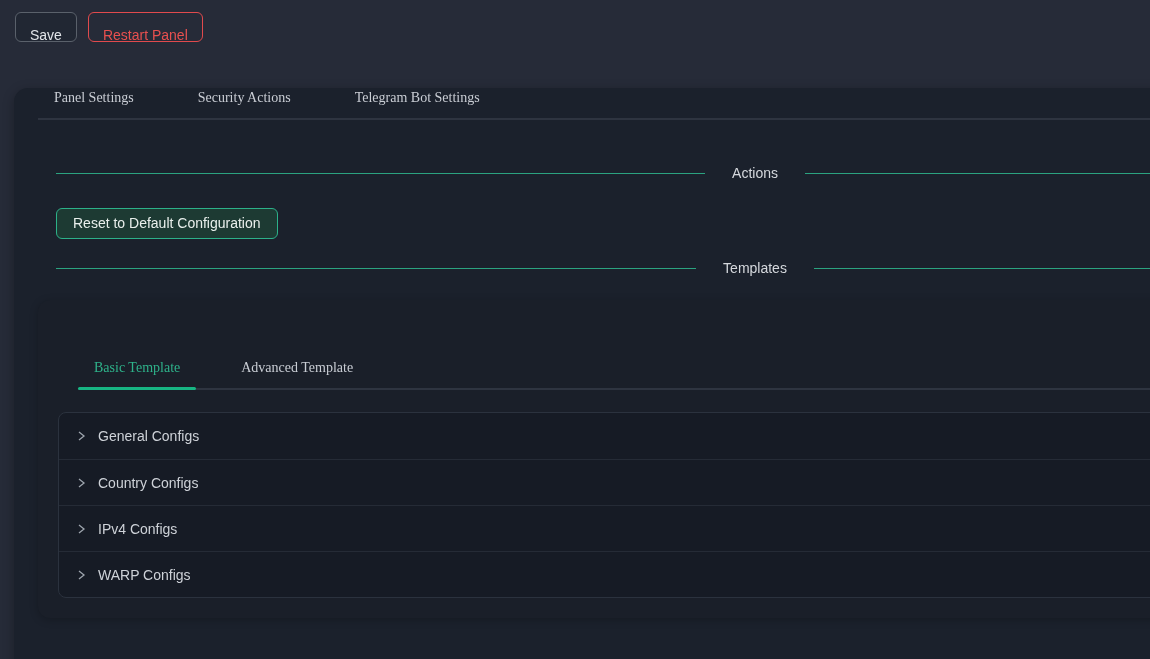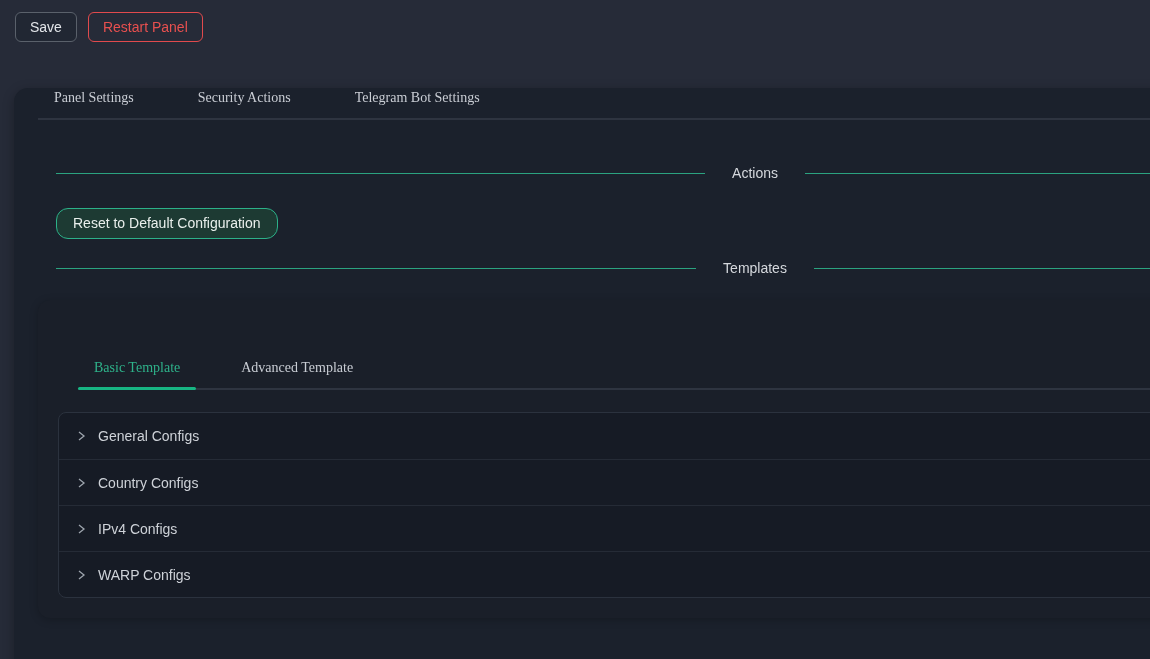--- a/index.html
+++ b/index.html
@@ -14,21 +14,21 @@
   
   .topbar {
     height: 52px;
     padding: 12px 0 0 15px;
     display: flex;
     gap: 11px;
     align-items: flex-start;
   }
   .btn {
     height: 30px;
-    padding: 0 14px;
+    padding: 8px 14px;
     border-radius: 6px;
     font-size: 14px;
     line-height: 28px;
     cursor: pointer;
     background: transparent;
     font-family: "Liberation Sans", sans-serif;
   }
   .btn-save {
     border: 1px solid #5a616b;
     background: #212733;
@@ -99,21 +99,21 @@
     white-space: nowrap;
   }
   .divider-templates { margin-top: 18px; }
 
   
   .btn-reset {
     display: inline-block;
     margin: 24px 18px 0 18px;
     height: 31px;
     padding: 0 16px;
-    border-radius: 12px;
+    border-radius: 6px;
     border: 1px solid #2cb189;
     background: #1d3a33;
     color: #e9efec;
     font-size: 14px;
     line-height: 29px;
     cursor: pointer;
     font-family: "Liberation Sans", sans-serif;
   }
 
   

